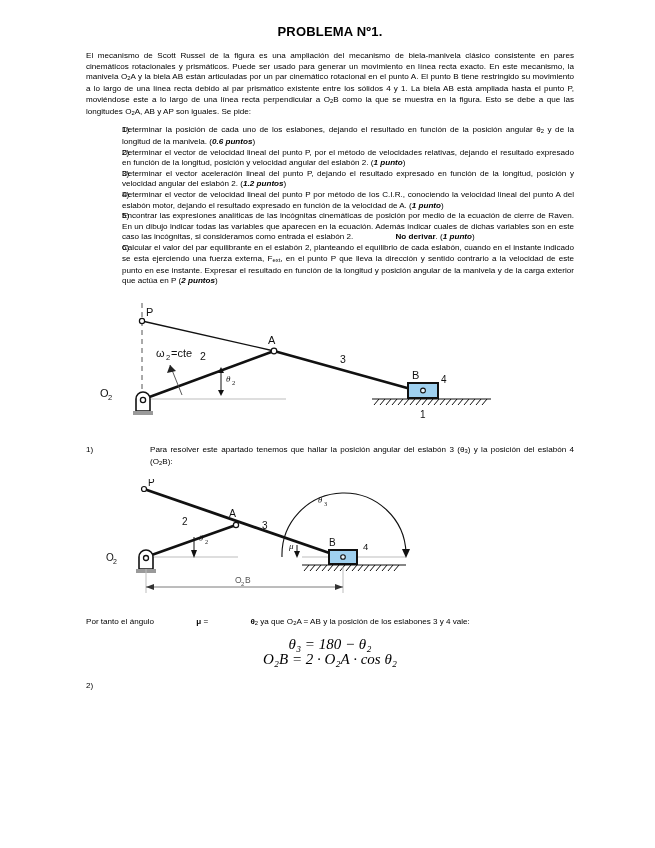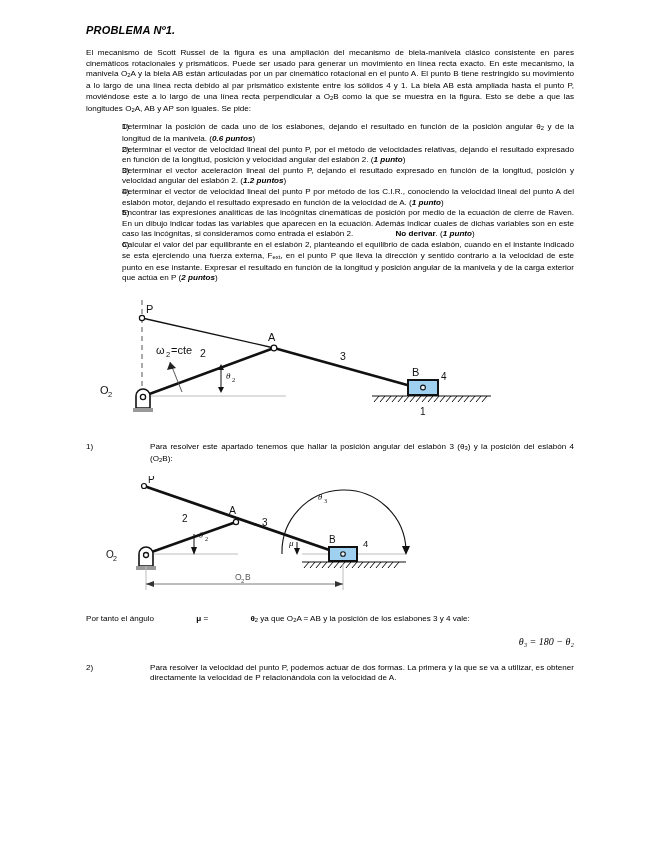--- a/index.html
+++ b/index.html
@@ -23,24 +23,24 @@
     padding: 0;
   }
   .content {
     position: absolute;
     left: 86px;
     top: 24px;
     width: 488px;
   }
   .doc-title {
     font-weight: bold;
-    font-style: italic;
-    font-size: 11px;
+    font-size: 13px;
     letter-spacing: 0.2px;
     margin: 0 0 12px 0;
+    text-align: center;
   }
   .para {
     font-size: 8.1px;
     line-height: 10.6px;
     text-align: justify;
     margin: 0 0 0 0;
     hyphens: none;
   }
   .list {
     margin: 6px 0 0 0;
@@ -71,24 +71,24 @@
     font-size: 8.1px;
     line-height: 10.6px;
   }
   .step-num {
     width: 64px;
     flex: 0 0 64px;
   }
   .step-text { flex: 1 1 auto; text-align: justify; }
 
   .eq-block {
-    text-align: right;
+    text-align: center;
     font-family: "Liberation Serif", serif;
     font-style: italic;
-    font-size: 10px;
+    font-size: 15px;
     line-height: 15px;
     margin-top: 8px;
   }
   .eq-line { display: block; }
   .center-fig { text-align: center; }
   svg { display: block; }
 </style>
 </head>
 <body>
 
@@ -280,21 +280,21 @@
         <text x="149" y="104" font-family="Liberation Sans, sans-serif" font-size="8.5" fill="#555">O</text>
         <text x="155" y="107" font-family="Liberation Sans, sans-serif" font-size="6" fill="#555">2</text>
         <text x="159" y="104" font-family="Liberation Sans, sans-serif" font-size="8.5" fill="#555">B</text>
       </svg>
     </div>
 
     <p class="para" style="margin-top:16px; text-align:left;">Por tanto el ángulo <b class="bold">μ</b> = <b class="bold">θ</b><sub>2</sub> ya que O<sub>2</sub>A = AB y la posición de los eslabones 3 y 4 vale:</p>
 
     <div class="eq-block">
       <span class="eq-line">θ₃ = 180 − θ₂</span>
+      <span class="eq-line">O₂B = 2 · O₂A · cos θ₂</span>
     </div>
 
     <div class="step-row" style="margin-top:14px;">
       <div class="step-num">2)</div>
-      <div class="step-text">Para resolver la velocidad del punto P, podemos actuar de dos formas. La primera y la que se va a utilizar, es obtener directamente la velocidad de P relacionándola con la velocidad de A.</div>
     </div>
 
   </div>
 </div>
 
 </body></html>

